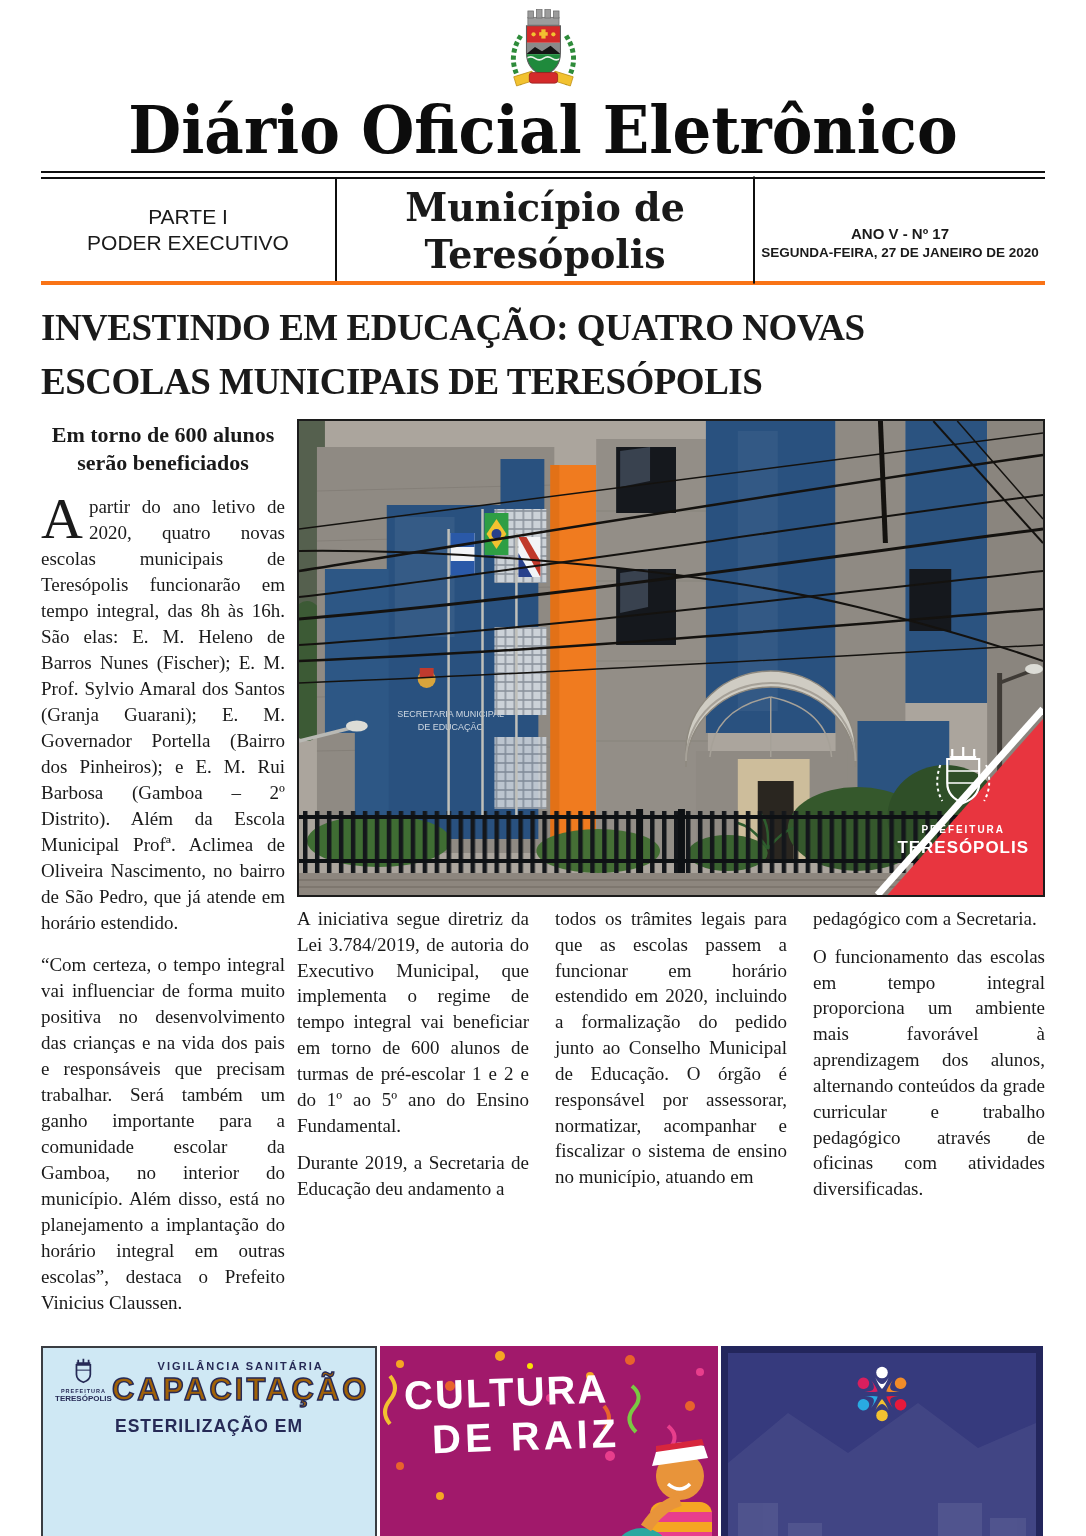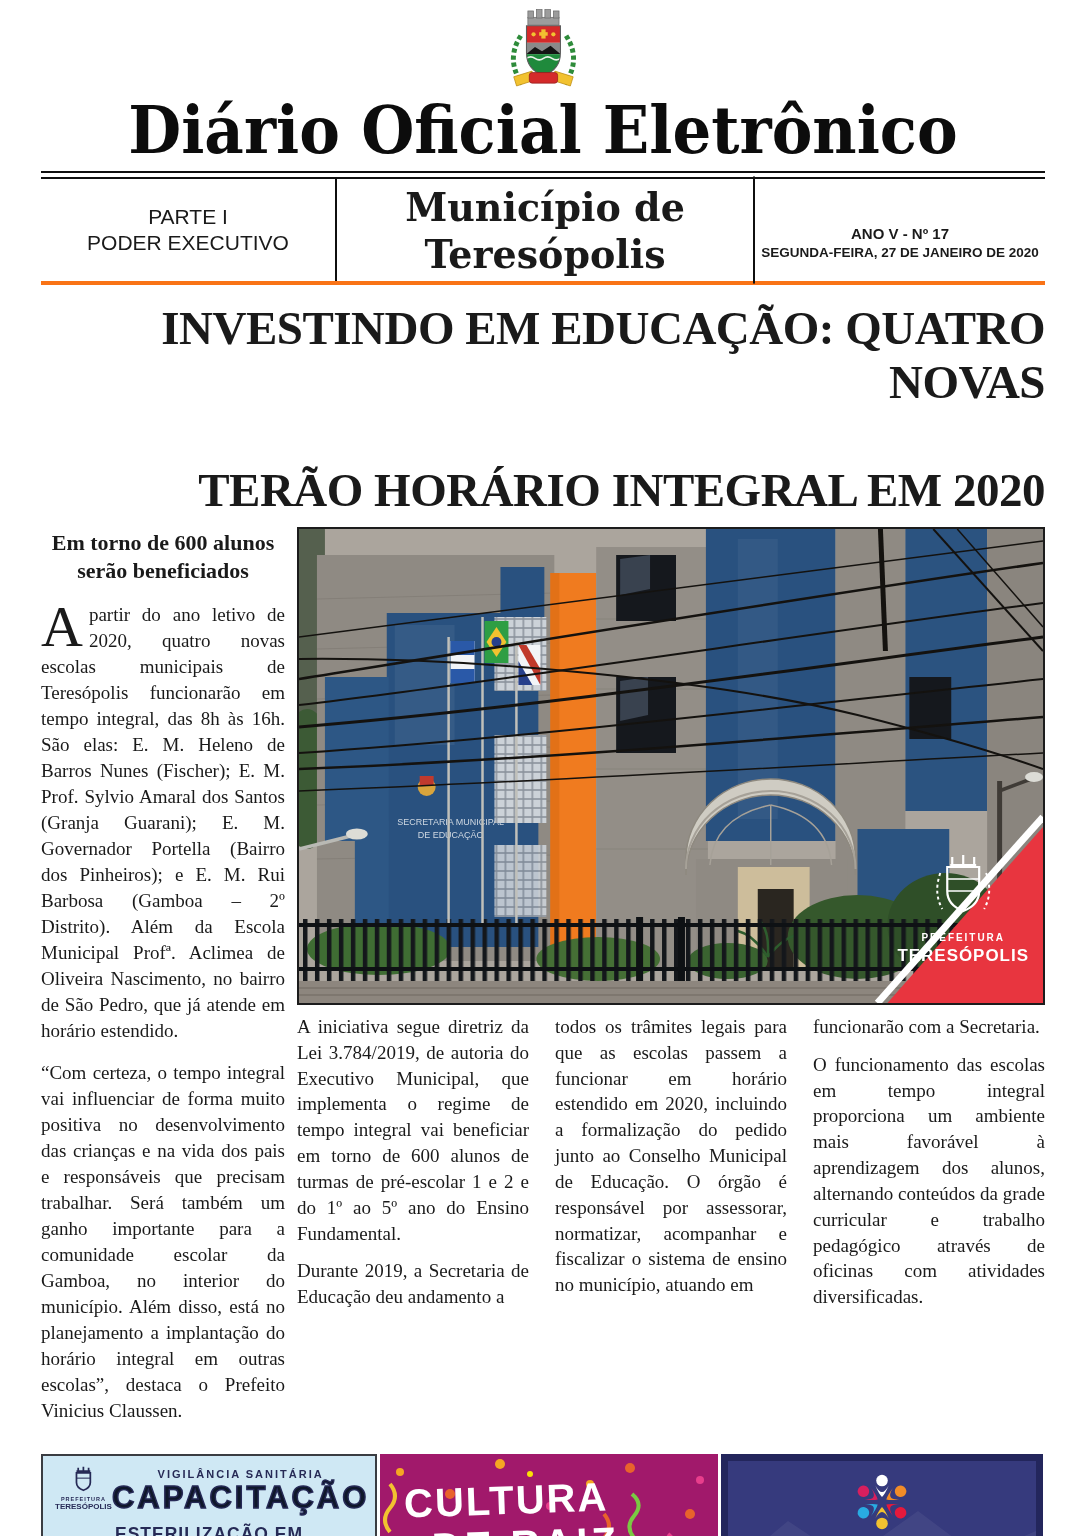--- a/index.html
+++ b/index.html
@@ -12,21 +12,21 @@
   .rule-double{height:4px;border-top:2px solid #0f0f0f;border-bottom:2px solid #0f0f0f;}
   .mast-row{display:flex;align-items:stretch;border-bottom:4px solid #f97316;}
   .mast-cell{display:flex;flex-direction:column;justify-content:center;text-align:center;padding:6px 4px;}
   .mast-left{width:286px;font-family:"Liberation Sans",sans-serif;font-size:21px;line-height:1.25;border-right:2px solid #0f0f0f;}
   .mast-center{flex:1;font-family:"DejaVu Serif",serif;font-weight:900;font-size:38px;transform:scaleY(1.05);border-right:2px solid #0f0f0f;}
   .mast-right{width:282px;font-family:"Liberation Sans",sans-serif;font-weight:bold;}
   .mast-right .ed{font-size:15px;margin-bottom:3px;margin-top:24px;}
   .mast-right .dt{font-size:13.5px;}
 
   
-  .headline{margin:16px 0 10px;text-align:right;font-size:47px;line-height:54px;font-weight:bold;letter-spacing:-0.5px;}
+  .headline{margin:16px 0 10px;text-align:left;font-size:37px;line-height:54px;font-weight:bold;letter-spacing:-0.5px;}
 
   
   .main-grid{display:grid;grid-template-columns:244px 1fr;column-gap:12px;margin-top:6px;}
   .left-col{font-size:19px;line-height:1.37;text-align:justify;}
   .left-col .sub{font-size:22px;font-weight:bold;text-align:center;line-height:1.25;margin:2px 0 18px;}
   .left-col p{margin:0 0 16px;}
   .dropcap{float:left;font-size:58px;line-height:46px;padding:2px 6px 0 0;}
   .right-zone{display:flex;flex-direction:column;}
   .photo{position:relative;margin:0;border:2px solid #1c1c1c;height:474px;overflow:hidden;background:#aaa49c;}
   .photo svg{display:block;width:100%;height:100%;}
@@ -40,21 +40,21 @@
 
   
   .poster-cap{flex:0 0 336px;background:#cfe8f4;border:2px solid #3a3d42;box-sizing:border-box;font-family:"Liberation Sans",sans-serif;color:#262a56;}
   .cap-head{display:flex;align-items:flex-start;padding:10px 10px 0 12px;}
   .cap-logo{width:58px;text-align:center;color:#262a56;}
   .cap-logo .mini-crest{height:26px;}
   .cap-logo .l1{font-size:5.5px;letter-spacing:1px;font-weight:bold;}
   .cap-logo .l2{font-size:8px;font-weight:bold;}
   .cap-titles{flex:1;text-align:center;}
   .cap-kicker{font-size:11px;font-weight:bold;letter-spacing:2px;margin-top:2px;}
-  .cap-title{font-size:31px;font-weight:900;letter-spacing:3px;color:#0f172a;-webkit-text-stroke:1.4px #262a56;text-shadow:0 0 1px #262a56;text-align:right;}
+  .cap-title{font-size:31px;font-weight:900;letter-spacing:3px;color:#a16207;-webkit-text-stroke:1.4px #262a56;text-shadow:0 0 1px #262a56;text-align:right;}
   .cap-sub{font-size:17.5px;font-weight:900;text-align:center;letter-spacing:1px;line-height:1.25;margin-top:8px;}
 
   
   .poster-cult{flex:0 0 338px;background:#a1196b;color:#fff;font-family:"Liberation Sans",sans-serif;}
   .cult-art{position:absolute;inset:0;}
   .cult-t1{position:absolute;left:24px;top:24px;font-size:40px;font-weight:900;letter-spacing:2px;transform:rotate(-2deg);}
   .cult-t2{position:absolute;left:52px;top:68px;font-size:40px;font-weight:900;letter-spacing:4px;transform:rotate(-2deg);}
 
   
   .poster-conv{flex:0 0 322px;background:#363a7d;border:7px solid #23265c;box-sizing:border-box;font-family:"Liberation Serif",serif;color:#fff;text-align:center;}
@@ -109,22 +109,21 @@
       <div class="mast-cell mast-center">Município de Teresópolis</div>
       <div class="mast-cell mast-right">
         <div class="ed">ANO V - Nº 17</div>
         <div class="dt">SEGUNDA-FEIRA, 27 DE JANEIRO DE 2020</div>
       </div>
     </div>
   </header>
 
   <h2 class="headline">
     <span>INVESTINDO EM EDUCAÇÃO: QUATRO NOVAS</span><br>
-    <br>
-    <span>TERÃO HORÁRIO INTEGRAL EM 2020</span>
+    <span>ESCOLAS MUNICIPAIS DE TERESÓPOLIS</span><br>
   </h2>
 
   <main class="main-grid">
     <aside class="left-col">
       <div class="sub">
         <span>Em torno de 600 alunos</span><br>
         <span>serão beneficiados</span>
       </div>
       <p><span class="dropcap">A</span><span>partir do ano letivo de 2020, quatro novas escolas municipais de Teresópolis funcionarão em tempo integral, das 8h às 16h. São elas: E. M. Heleno de Barros Nunes (Fischer); E. M. Prof. Sylvio Amaral dos Santos (Granja Guarani); E. M. Governador Portella (Bairro dos Pinheiros); e E. M. Rui Barbosa (Gamboa – 2º Distrito). Além da Escola Municipal Profª. Aclimea de Oliveira Nascimento, no bairro de São Pedro, que já atende em horário estendido.</span></p>
       <p>“Com certeza, o tempo integral vai influenciar de forma muito positiva no desenvolvimento das crianças e na vida dos pais e responsáveis que precisam trabalhar. Será também um ganho importante para a comunidade escolar da Gamboa, no interior do município. Além disso, está no planejamento a implantação do horário integral em outras escolas”, destaca o Prefeito Vinicius Claussen.</p>
@@ -278,21 +277,21 @@
 
       <div class="cols3">
         <div class="tcol">
           <p>A iniciativa segue diretriz da Lei 3.784/2019, de autoria do Executivo Municipal, que implementa o regime de tempo integral vai beneficiar em torno de 600 alunos de turmas de pré-escolar 1 e 2 e do 1º ao 5º ano do Ensino Fundamental.</p>
           <p>Durante 2019, a Secretaria de Educação deu andamento a</p>
         </div>
         <div class="tcol">
           <p>todos os trâmites legais para que as escolas passem a funcionar em horário estendido em 2020, incluindo a formalização do pedido junto ao Conselho Municipal de Educação. O órgão é responsável por assessorar, normatizar, acompanhar e fiscalizar o sistema de ensino no município, atuando em</p>
         </div>
         <div class="tcol">
-          <p>funcionarão com a Secretaria.</p>
+          <p>pedagógico com a Secretaria.</p>
           <p>O funcionamento das escolas em tempo integral proporciona um ambiente mais favorável à aprendizagem dos alunos, alternando conteúdos da grade curricular e trabalho pedagógico através de oficinas com atividades diversificadas.</p>
         </div>
       </div>
     </div>
   </main>
 
   <footer class="posters">
 
     <section class="poster poster-cap">
       <div class="cap-head">

